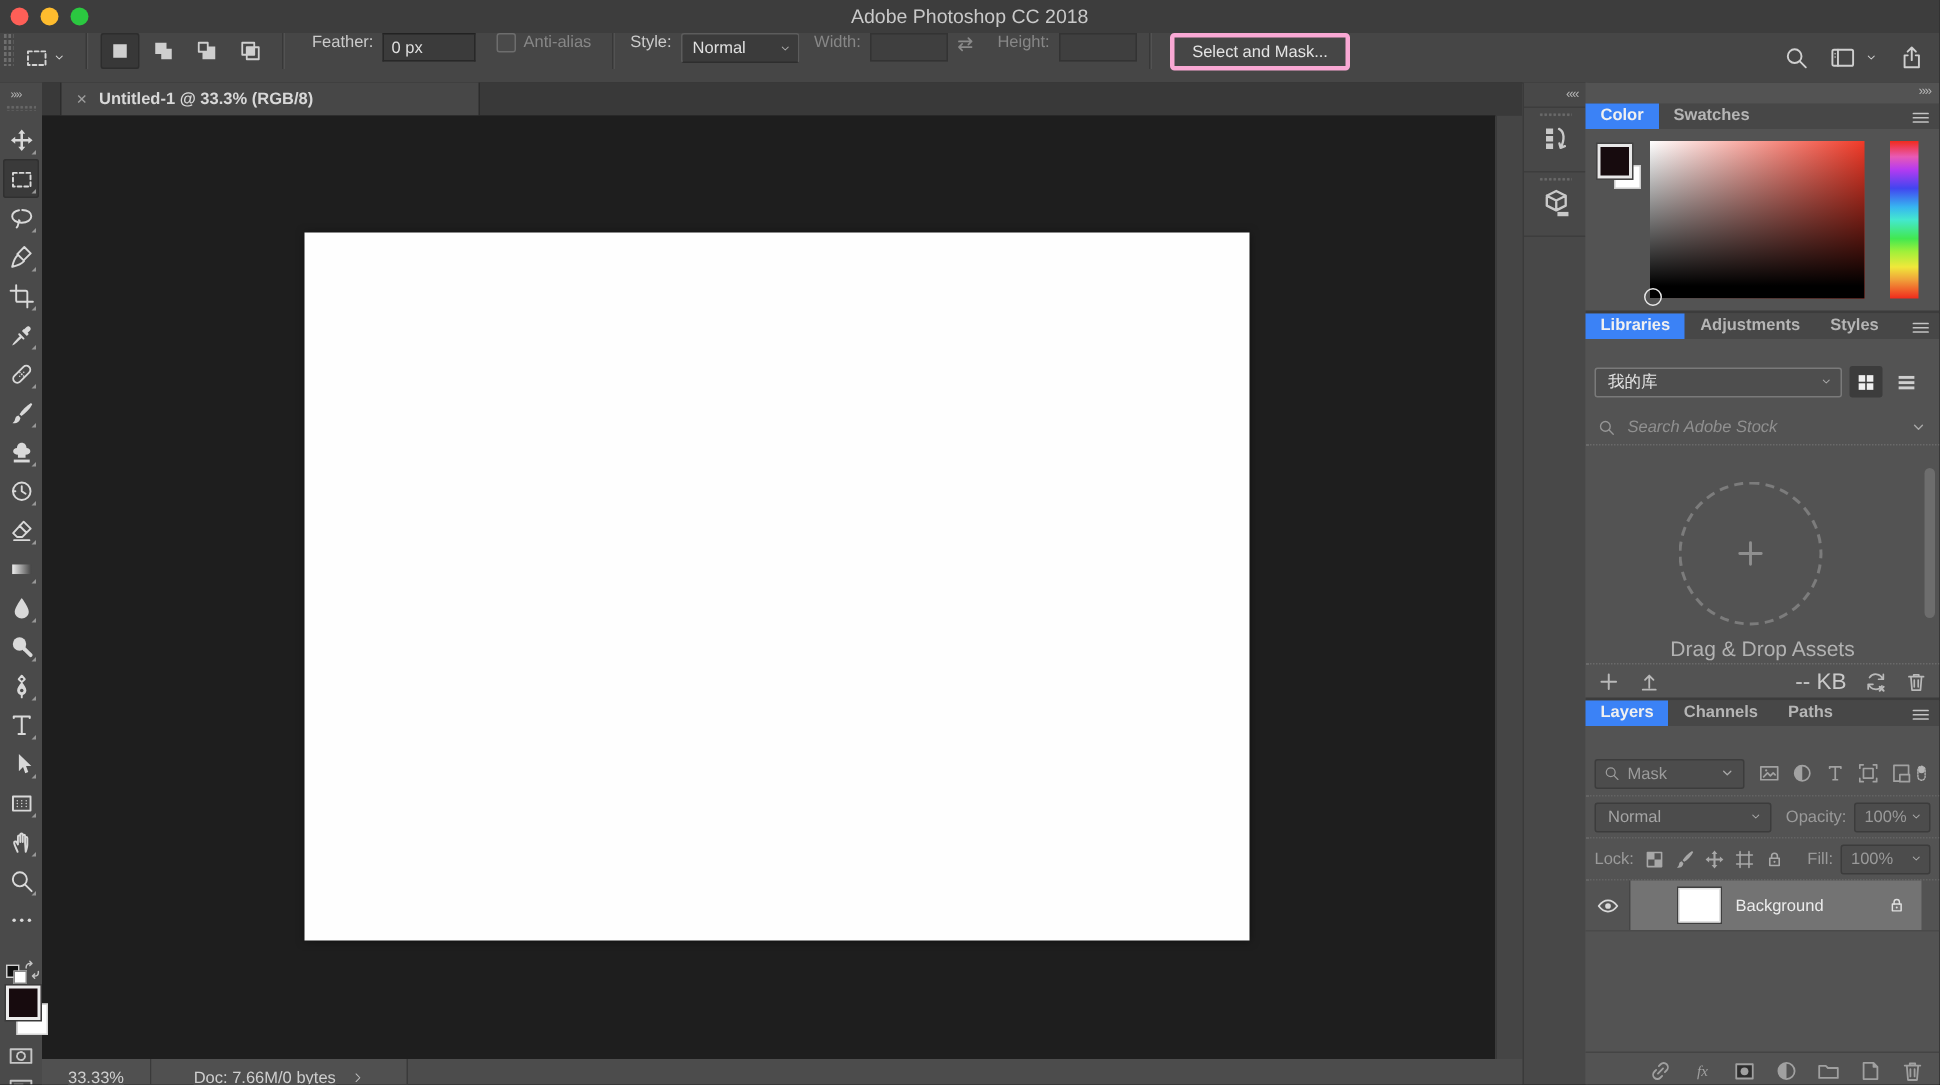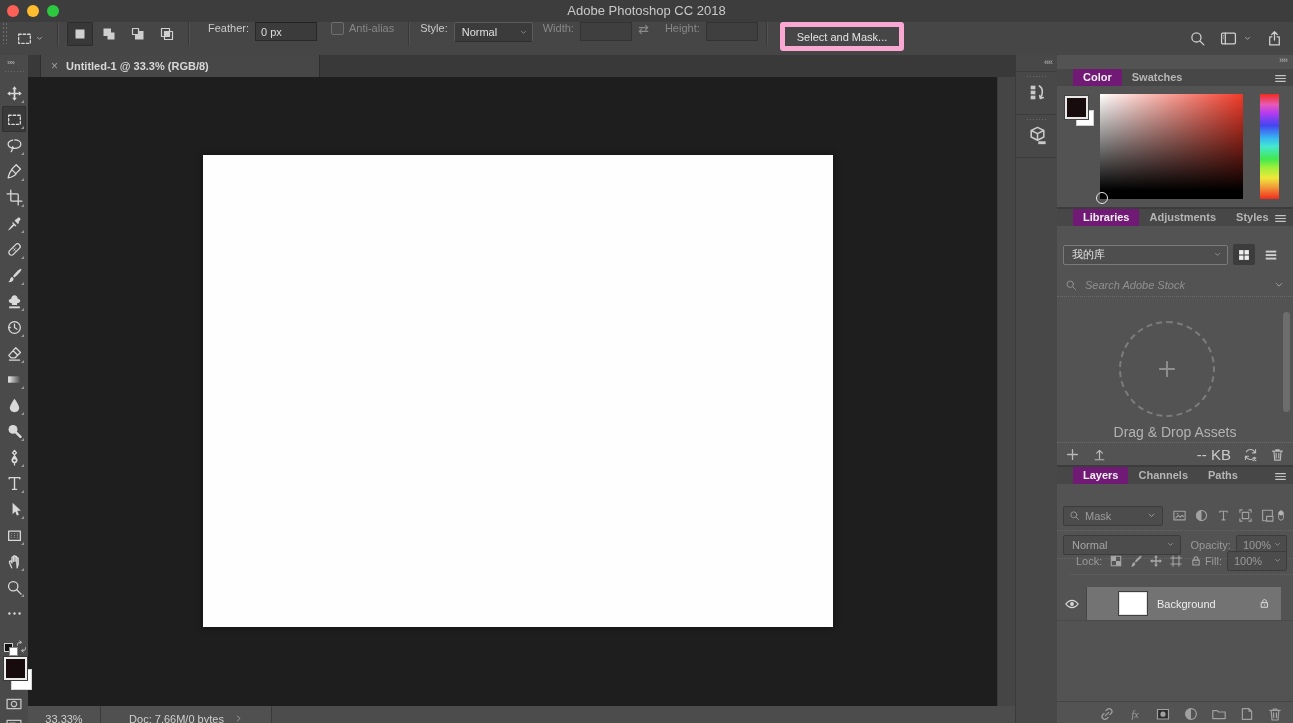--- a/index.html
+++ b/index.html
@@ -27,21 +27,21 @@
   .lbl{color:#cbcbcb;margin:0 6px 0 10px;}
   .lbl.dis{color:#878787;}
   .field{background:#3b3b3b;border:1px solid #282828;border-top-color:#222;color:#dedede;font-size:11px;height:17px;padding:0 5px;font-family:inherit;outline:none;}
   .w56{width:50px;} .w44{width:40px;}
   .field:disabled{background:#3f3f3f;border-color:#333;}
   .chk{width:11px;height:11px;border:1px solid #6d6d6d;background:#4a4a4a;display:inline-block;margin-left:14px;border-radius:2px;}
   .selbox{display:flex;align-items:center;justify-content:space-between;background:#3b3b3b;border:1px solid #5c5c5c;border-bottom-color:#2e2e2e;height:18px;padding:0 4px 0 7px;color:#e0e0e0;border-radius:2px;}
   .stylebox{width:66px;}
   .selch{color:#a9a9a9;} .selch .ic{width:9px;height:9px;}
   .swapax{color:#8a8a8a;margin:0 4px;} .swapax .ic{width:15px;height:15px;}
-  .snm-btn{border:5px solid #f9a8d4;border-radius:3px;height:19px;display:flex;align-items:center;padding:0 12px;color:#e4e4e4;margin-left:4px;}
+  .snm-btn{border:3px solid #f9a8d4;border-radius:3px;height:19px;display:flex;align-items:center;padding:0 12px;color:#e4e4e4;margin-left:4px;}
   .obar-right{position:absolute;right:10px;top:0;height:33px;display:flex;align-items:center;gap:14px;color:#cfcfcf;}
   .obar-right .ic{width:17px;height:17px;}
   .obar-right .sm .ic{width:9px;height:9px;margin-left:-8px;}
 
   
   .toolbar{position:absolute;left:0;top:55px;width:28px;height:668px;background:#4a4a4a;border-right:1px solid #3a3a3a;}
   .tb-exp{font-size:8px;letter-spacing:-1px;color:#b5b5b5;padding:3px 0 0 7px;}
   .tb-grip{height:4px;margin:3px 4px 6px 4px;background-image:radial-gradient(#686868 0.8px,transparent 1px);background-size:3px 3px;}
   .tool{position:relative;width:24px;height:26px;margin:0 auto;display:flex;align-items:center;justify-content:center;color:#d9d9d9;}
   .tool .ic{width:17px;height:17px;}
@@ -80,21 +80,21 @@
 
   
   .panels{position:absolute;left:1057px;top:55px;width:236px;height:668px;background:#535353;}
   .pcol-head{height:14px;text-align:right;padding-right:6px;font-size:9px;letter-spacing:-1px;color:#b5b5b5;}
   section{position:absolute;left:0;width:236px;}
   .p-color{top:14px;height:138px;}
   .p-libs{top:152px;height:256px;border-top:2px solid #3c3c3c;}
   .p-layers{top:410px;height:258px;border-top:2px solid #3c3c3c;}
   .phead{height:17px;background:#474747;display:flex;align-items:flex-end;position:relative;}
   .ptab{padding:2px 10px 3px;color:#b5b5b5;font-weight:bold;font-size:11px;}
-  .ptab.active{background:#701a75;color:#f0f0f0;margin-left:16px;}
+  .ptab.active{background:#3b82f6;color:#f0f0f0;}
   .pmenu{position:absolute;right:6px;top:3px;color:#c4c4c4;} .pmenu .ic{width:13px;height:13px;}
   .pbody{position:relative;background:#535353;}
 
   
   .p-color .pbody{height:121px;}
   .cp-fg{position:absolute;left:8px;top:10px;width:19px;height:19px;border:2px solid #e8e8e8;box-shadow:0 0 0 1px #434343;z-index:2;}
   .cp-bg{position:absolute;left:19px;top:24px;width:16px;height:14px;background:#fff;z-index:1;border:1px solid #cdcdcd;}
   .cp-field{position:absolute;left:43px;top:8px;width:143px;height:105px;
     background:linear-gradient(to bottom,rgba(0,0,0,0),#000 92%),linear-gradient(to right,#fff,#f13a28);}
   .cp-cursor{position:absolute;left:-4px;bottom:-5px;width:10px;height:10px;border:1.5px solid #e8e8e8;border-radius:50%;}
@@ -127,21 +127,21 @@
   .kindbox{width:106px;height:18px;background:#4c4c4c;border:1px solid #3c3c3c;border-radius:2px;display:flex;align-items:center;gap:5px;padding:0 5px;color:#9c9c9c;}
   .kindbox .ic{width:11px;height:11px;}
   .kindbox .kch{margin-left:auto;}
   .ficons{display:flex;gap:7px;margin-left:9px;color:#a2a2a2;}
   .ficons .ic{width:15px;height:15px;}
   .ftoggle{margin-left:auto;color:#b5b5b5;} .ftoggle .ic{width:12px;height:15px;}
   .lrow.r2{top:47px;height:27px;padding:0 6px;}
   .blendsel{width:126px;height:18px;background:#4c4c4c;border:1px solid #3c3c3c;border-radius:2px;display:flex;align-items:center;justify-content:space-between;padding:0 5px 0 8px;color:#a5a5a5;}
   .llbl{color:#9a9a9a;margin-left:10px;}
   .valbox{width:48px;height:18px;background:#4c4c4c;border:1px solid #3c3c3c;border-radius:2px;display:flex;align-items:center;justify-content:space-between;padding:0 4px 0 6px;color:#9a9a9a;margin-left:5px;}
-  .lrow.r3{top:63px;height:27px;padding:0 6px;margin-left:13px;}
+  .lrow.r3{top:75px;height:27px;padding:0 6px;}
   .lockicons{display:flex;gap:6px;margin-left:7px;color:#a8a8a8;}
   .lockicons .ic{width:14px;height:14px;}
   .lrow.r3 .llbl.fill{margin-left:auto;}
   .layer-rows{position:absolute;left:0;top:103px;right:0;}
   .layer-row{display:flex;height:33px;border-bottom:1px solid #4a4a4a;}
   .eyecell{width:29px;display:flex;align-items:center;justify-content:center;color:#d8d8d8;border-right:1px solid #464646;}
   .eyecell .ic{width:16px;height:16px;}
   .layer-main{flex:1;margin-right:12px;display:flex;align-items:center;gap:10px;padding-left:6px;}
   .layer-row.selected .layer-main{background:#737373;padding-left:32px;}
   .layer-thumb{width:26px;height:21px;background:#fff;border:1px solid #e2e2e2;box-shadow:0 0 0 1px #3f3f3f;}

